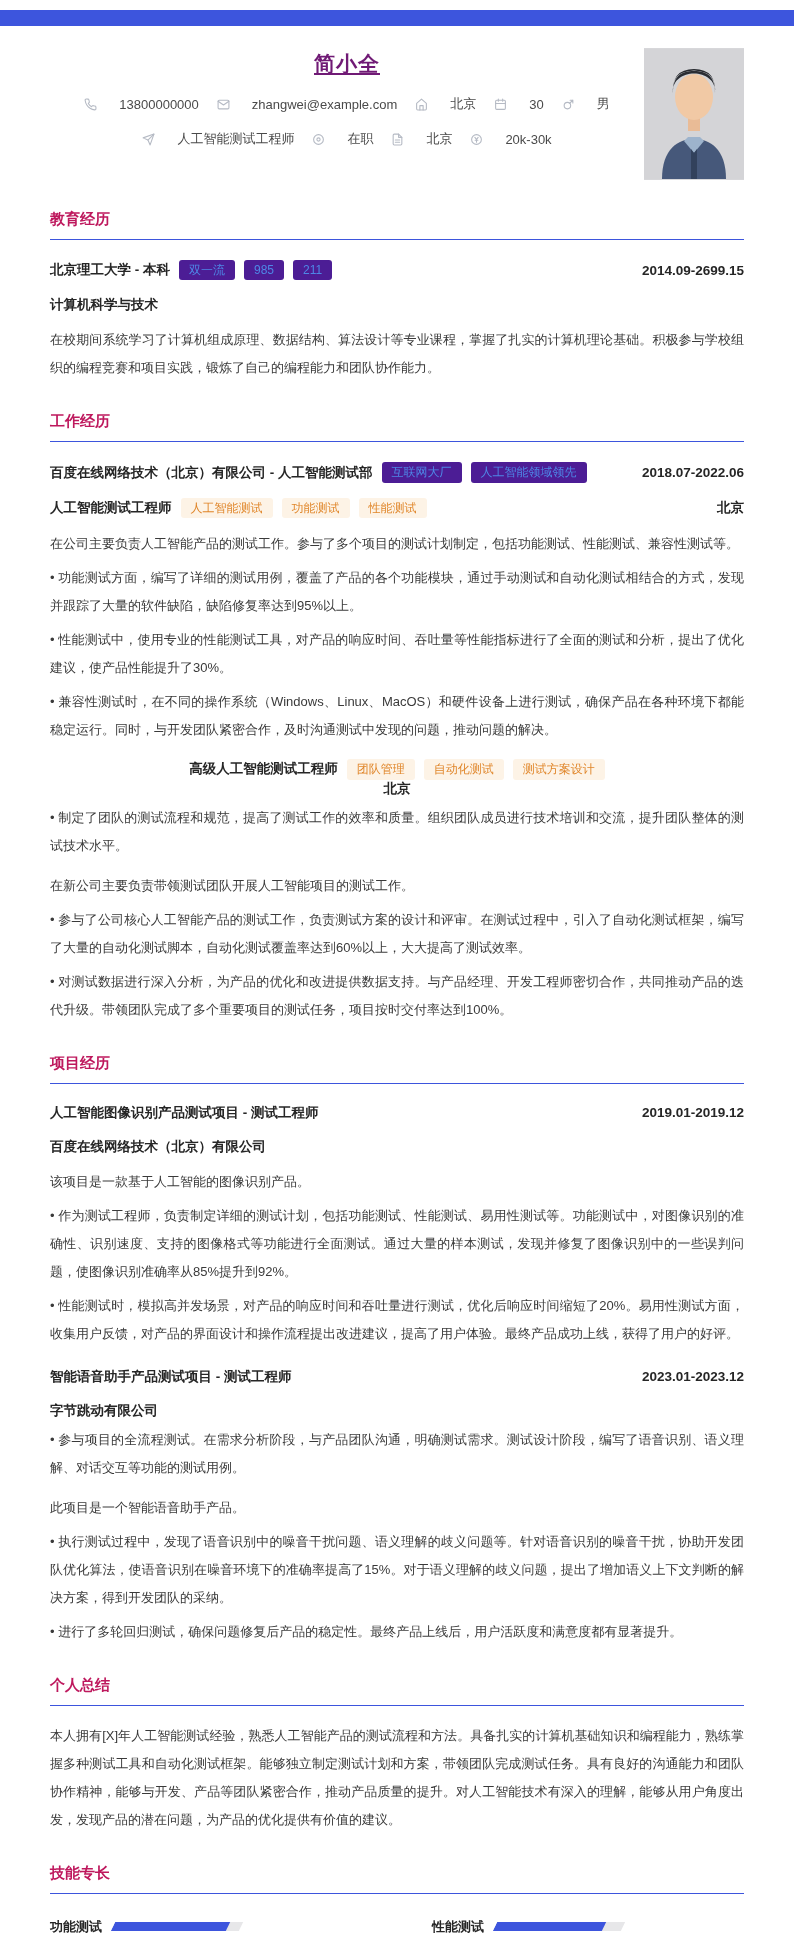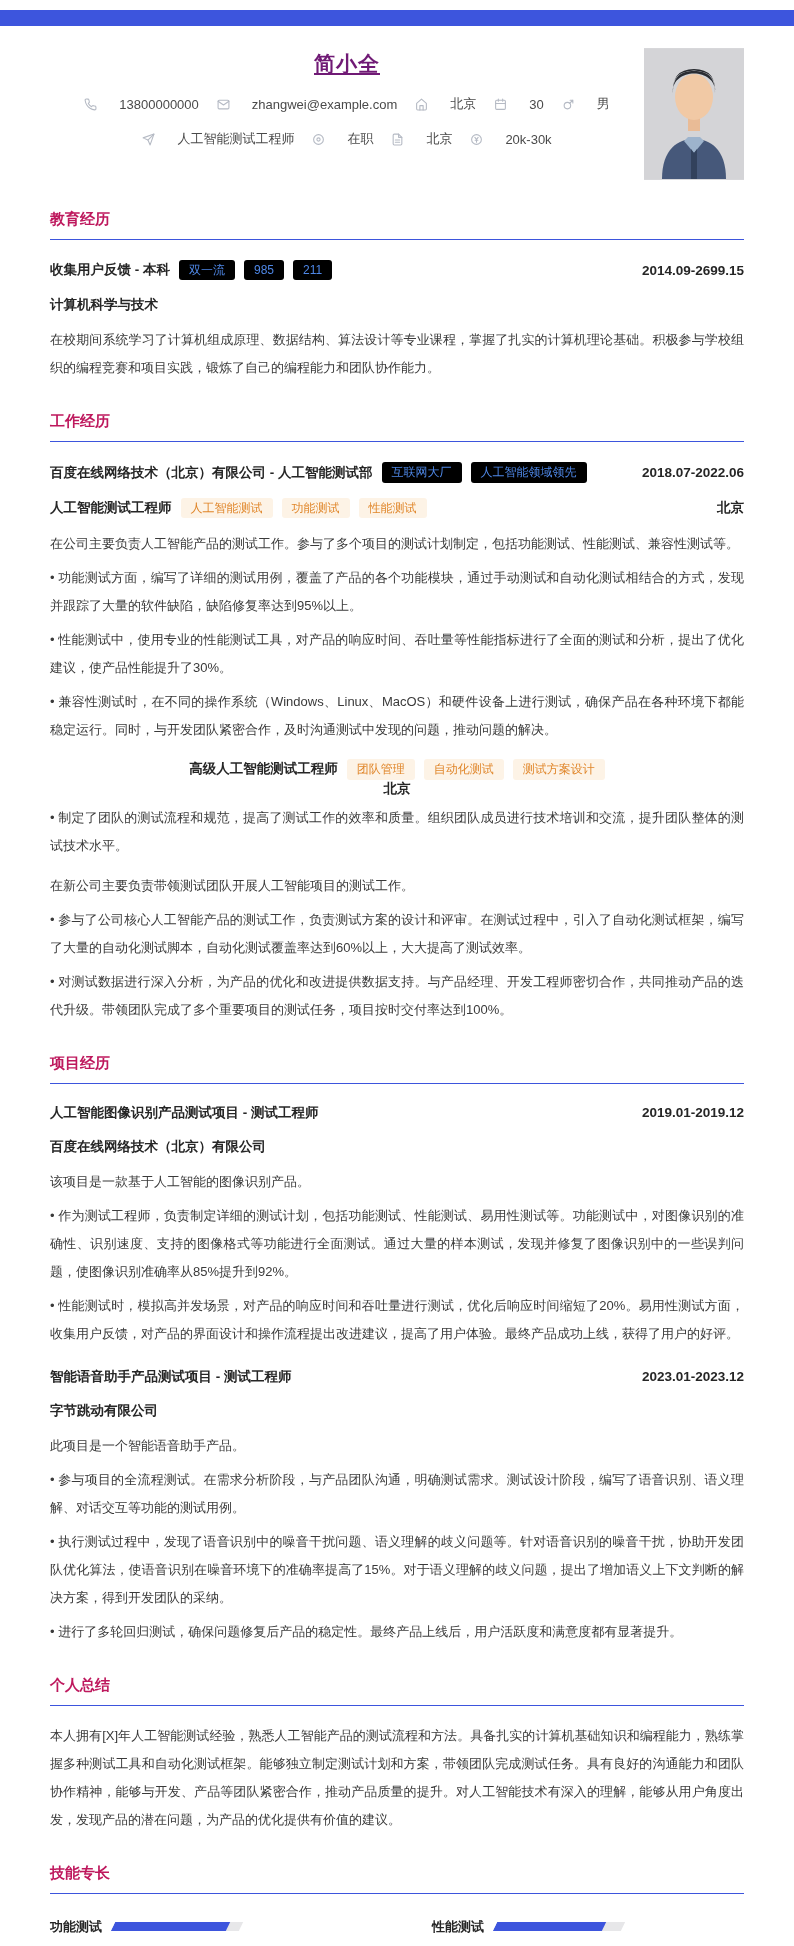--- a/index.html
+++ b/index.html
@@ -36,21 +36,21 @@
   }
   .entry-row {
     display:flex; justify-content:space-between; align-items:center;
     margin-top:20px; font-size:13.5px; font-weight:bold; color:#262626;
   }
   .entry-left { display:flex; align-items:center; gap:9px; flex-wrap:wrap; }
   .entry-right { font-weight:bold; color:#262626; white-space:nowrap; }
   .tag {
     font-size:12px; font-weight:normal; padding:3px 10px; border-radius:3px; line-height:1.2;
   }
-  .tag-blue  { background:#000000; color:#4e87e6; }
+  .tag-blue  { background:#4c1d95; color:#4e87e6; }
   .tag-orange{ background:#fdf3e6; color:#e0862a; }
   .sub-bold { margin-top:16px; font-size:13.5px; font-weight:bold; color:#262626; }
   .para {
     margin-top:12px; font-size:13px; line-height:28px; color:#3a3a3a; text-align:justify;
   }
   .bullet { margin-top:6px; }
   .bullet::before { content:"•  "; color:#3a3a3a; }
 
   
   .skills-grid {
@@ -172,21 +172,21 @@
         <path d="M40 92 L50 104 L60 92 L56 88 L44 88 Z" fill="#9db3cc"></path>
         <path d="M47 100 L50 104 L53 100 L53 130 L47 130 Z" fill="#32415c"></path>
       </svg>
     </div>
   </div>
 
   <div class="section">
     <div class="section-title">教育经历</div>
     <div class="entry-row">
       <span class="entry-left">
-        <span>收集用户反馈 - 本科</span>
+        <span>北京理工大学 - 本科</span>
         <span class="tag tag-blue">双一流</span>
         <span class="tag tag-blue">985</span>
         <span class="tag tag-blue">211</span>
       </span>
       <span class="entry-right">2014.09-2699.15</span>
     </div>
     <div class="sub-bold">计算机科学与技术</div>
     <p class="para">在校期间系统学习了计算机组成原理、数据结构、算法设计等专业课程，掌握了扎实的计算机理论基础。积极参与学校组织的编程竞赛和项目实践，锻炼了自己的编程能力和团队协作能力。</p>
   </div>
 
@@ -247,22 +247,22 @@
       <p class="para bullet">作为测试工程师，负责制定详细的测试计划，包括功能测试、性能测试、易用性测试等。功能测试中，对图像识别的准确性、识别速度、支持的图像格式等功能进行全面测试。通过大量的样本测试，发现并修复了图像识别中的一些误判问题，使图像识别准确率从85%提升到92%。</p>
       <p class="para bullet">性能测试时，模拟高并发场景，对产品的响应时间和吞吐量进行测试，优化后响应时间缩短了20%。易用性测试方面，收集用户反馈，对产品的界面设计和操作流程提出改进建议，提高了用户体验。最终产品成功上线，获得了用户的好评。</p>
     </div>
 
     <div>
       <div class="entry-row">
         <span class="entry-left">智能语音助手产品测试项目 - 测试工程师</span>
         <span class="entry-right">2023.01-2023.12</span>
       </div>
       <div class="sub-bold">字节跳动有限公司</div>
+      <p class="para bullet">参与项目的全流程测试。在需求分析阶段，与产品团队沟通，明确测试需求。测试设计阶段，编写了语音识别、语义理解、对话交互等功能的测试用例。</p>
       <p class="para">此项目是一个智能语音助手产品。</p>
-      <p class="para bullet">参与项目的全流程测试。在需求分析阶段，与产品团队沟通，明确测试需求。测试设计阶段，编写了语音识别、语义理解、对话交互等功能的测试用例。</p>
       <p class="para bullet">执行测试过程中，发现了语音识别中的噪音干扰问题、语义理解的歧义问题等。针对语音识别的噪音干扰，协助开发团队优化算法，使语音识别在噪音环境下的准确率提高了15%。对于语义理解的歧义问题，提出了增加语义上下文判断的解决方案，得到开发团队的采纳。</p>
       <p class="para bullet">进行了多轮回归测试，确保问题修复后产品的稳定性。最终产品上线后，用户活跃度和满意度都有显著提升。</p>
     </div>
   </div>
 
   <div class="section">
     <div class="section-title">个人总结</div>
     <p class="para" style="margin-top:16px;">本人拥有[X]年人工智能测试经验，熟悉人工智能产品的测试流程和方法。具备扎实的计算机基础知识和编程能力，熟练掌握多种测试工具和自动化测试框架。能够独立制定测试计划和方案，带领团队完成测试任务。具有良好的沟通能力和团队协作精神，能够与开发、产品等团队紧密合作，推动产品质量的提升。对人工智能技术有深入的理解，能够从用户角度出发，发现产品的潜在问题，为产品的优化提供有价值的建议。</p>
   </div>
 

